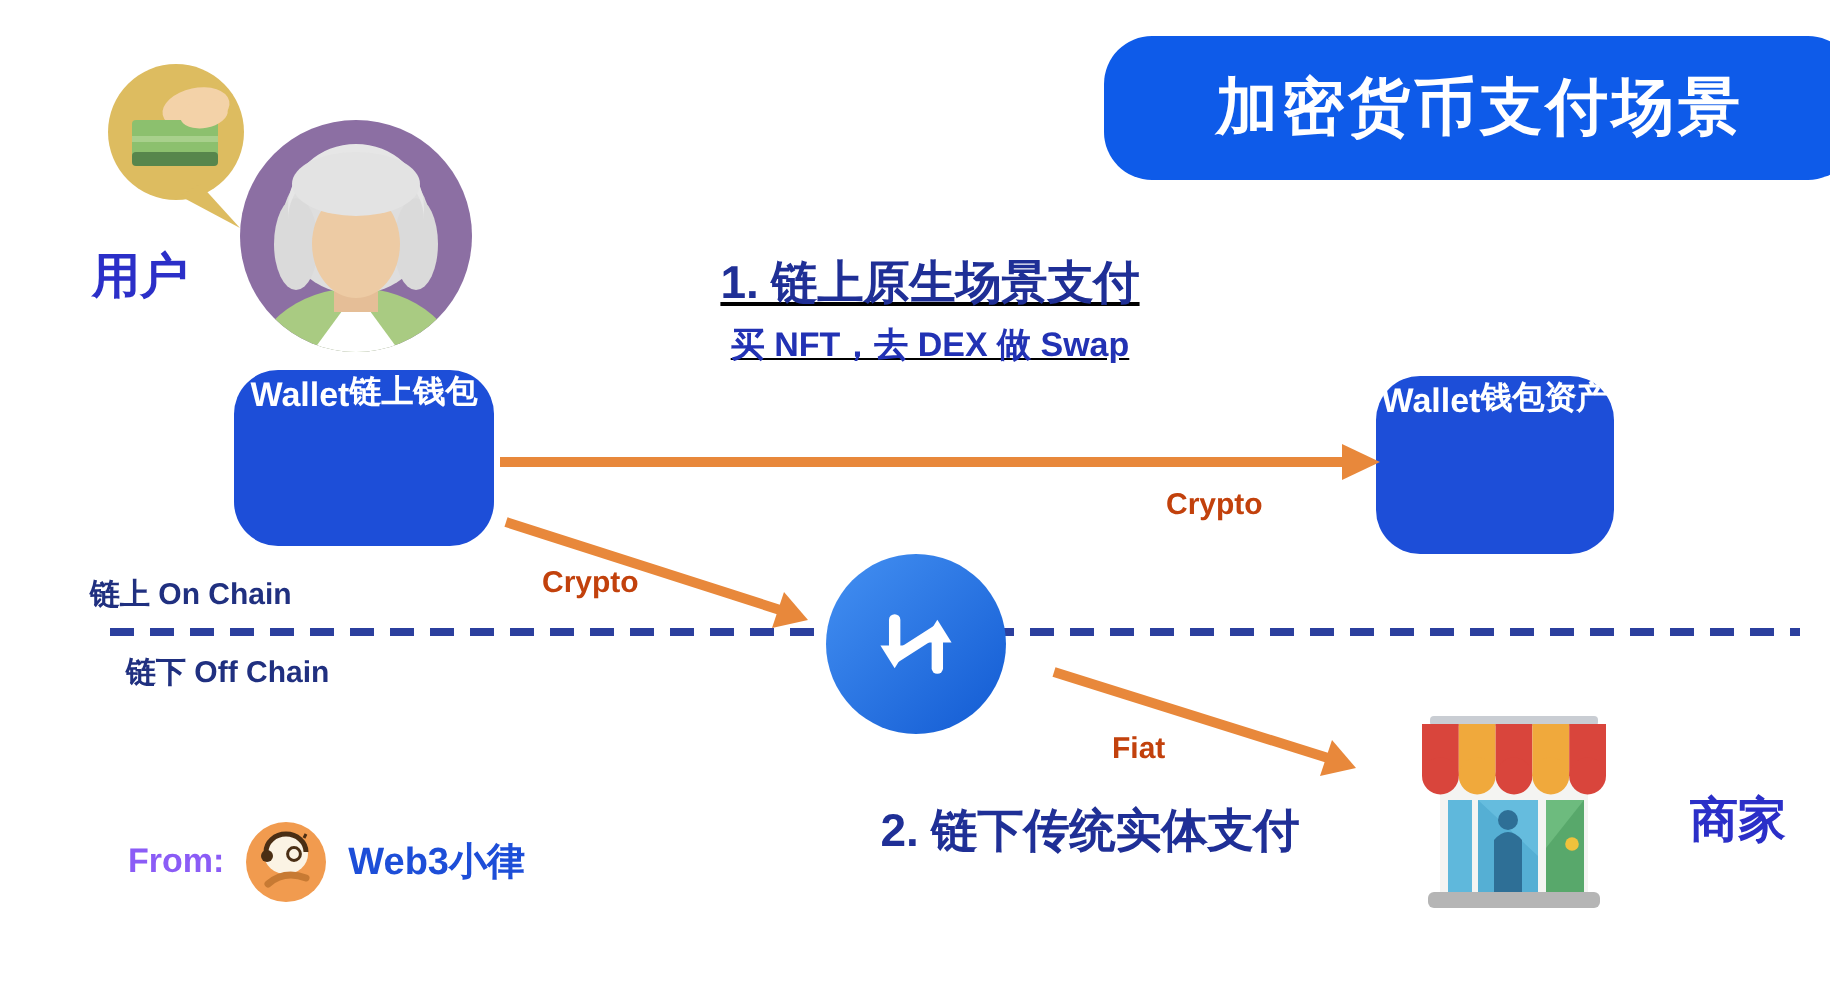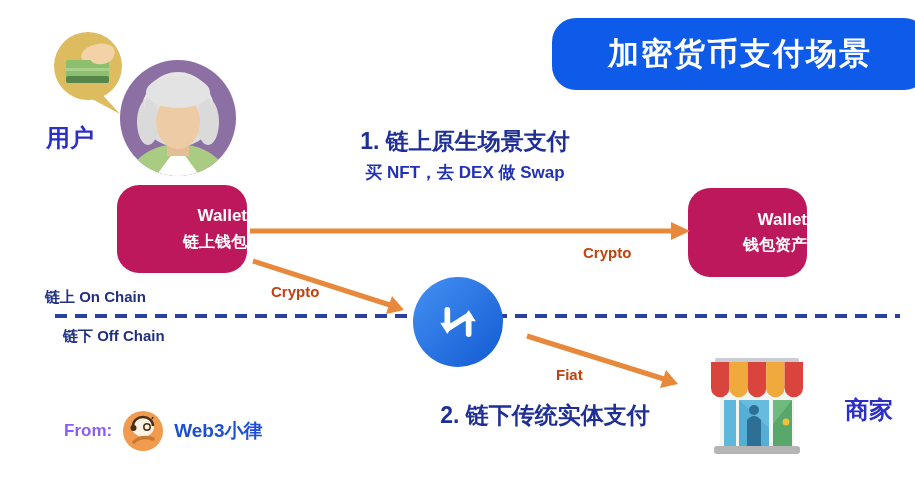--- a/index.html
+++ b/index.html
@@ -16,30 +16,30 @@
     background: #0E5BE9; border-radius: 24px;
     display: flex; align-items: center; justify-content: center;
     color: #ffffff; font-size: 31px; font-weight: bold; letter-spacing: 2px;
   }
 
   .side-label { color: #2B2FC8; font-weight: bold; }
   .user-label { left: 46px; top: 122px; font-size: 24px; }
   .merchant-label { left: 845px; top: 394px; font-size: 24px; }
 
   .wallet-node {
-    background: #be185d; border-radius: 22px; color: #fff;
-    display: flex; flex-direction: column; align-items: flex-end; justify-content: center;
+    background: #1d4ed8; border-radius: 22px; color: #fff;
+    display: flex; flex-direction: row; align-items: flex-start; justify-content: center;
     font-weight: bold; text-align: center; line-height: 1.55;
   }
   .wallet-left { left: 117px; top: 185px; width: 130px; height: 88px; font-size: 17px; }
   .wallet-right { left: 688px; top: 188px; width: 119px; height: 89px; font-size: 17px; }
   .wallet-node .w-sub { font-size: 16px; }
 
   .scenario { text-align: center; }
-  .scenario-1 { left: 300px; top: 126px; width: 330px; }
+  .scenario-1 { left: 300px; top: 126px; width: 330px; text-decoration: underline; }
   .scenario-2 { left: 380px; top: 400px; width: 330px; }
   .scenario .heading { color: #1F2F96; font-size: 23px; font-weight: bold; }
   .scenario-1 .example { margin-top: 4px; }
   .scenario-2 .example { margin-top: 23px; }
   .scenario .example { color: #2232B4; font-size: 17px; font-weight: bold; }
 
   .flow-label { color: #c2410c; font-size: 15px; font-weight: bold; }
   .crypto-right { left: 583px; top: 244px; }
   .crypto-left  { left: 271px; top: 283px; }
   .fiat-label   { left: 556px; top: 366px; }

